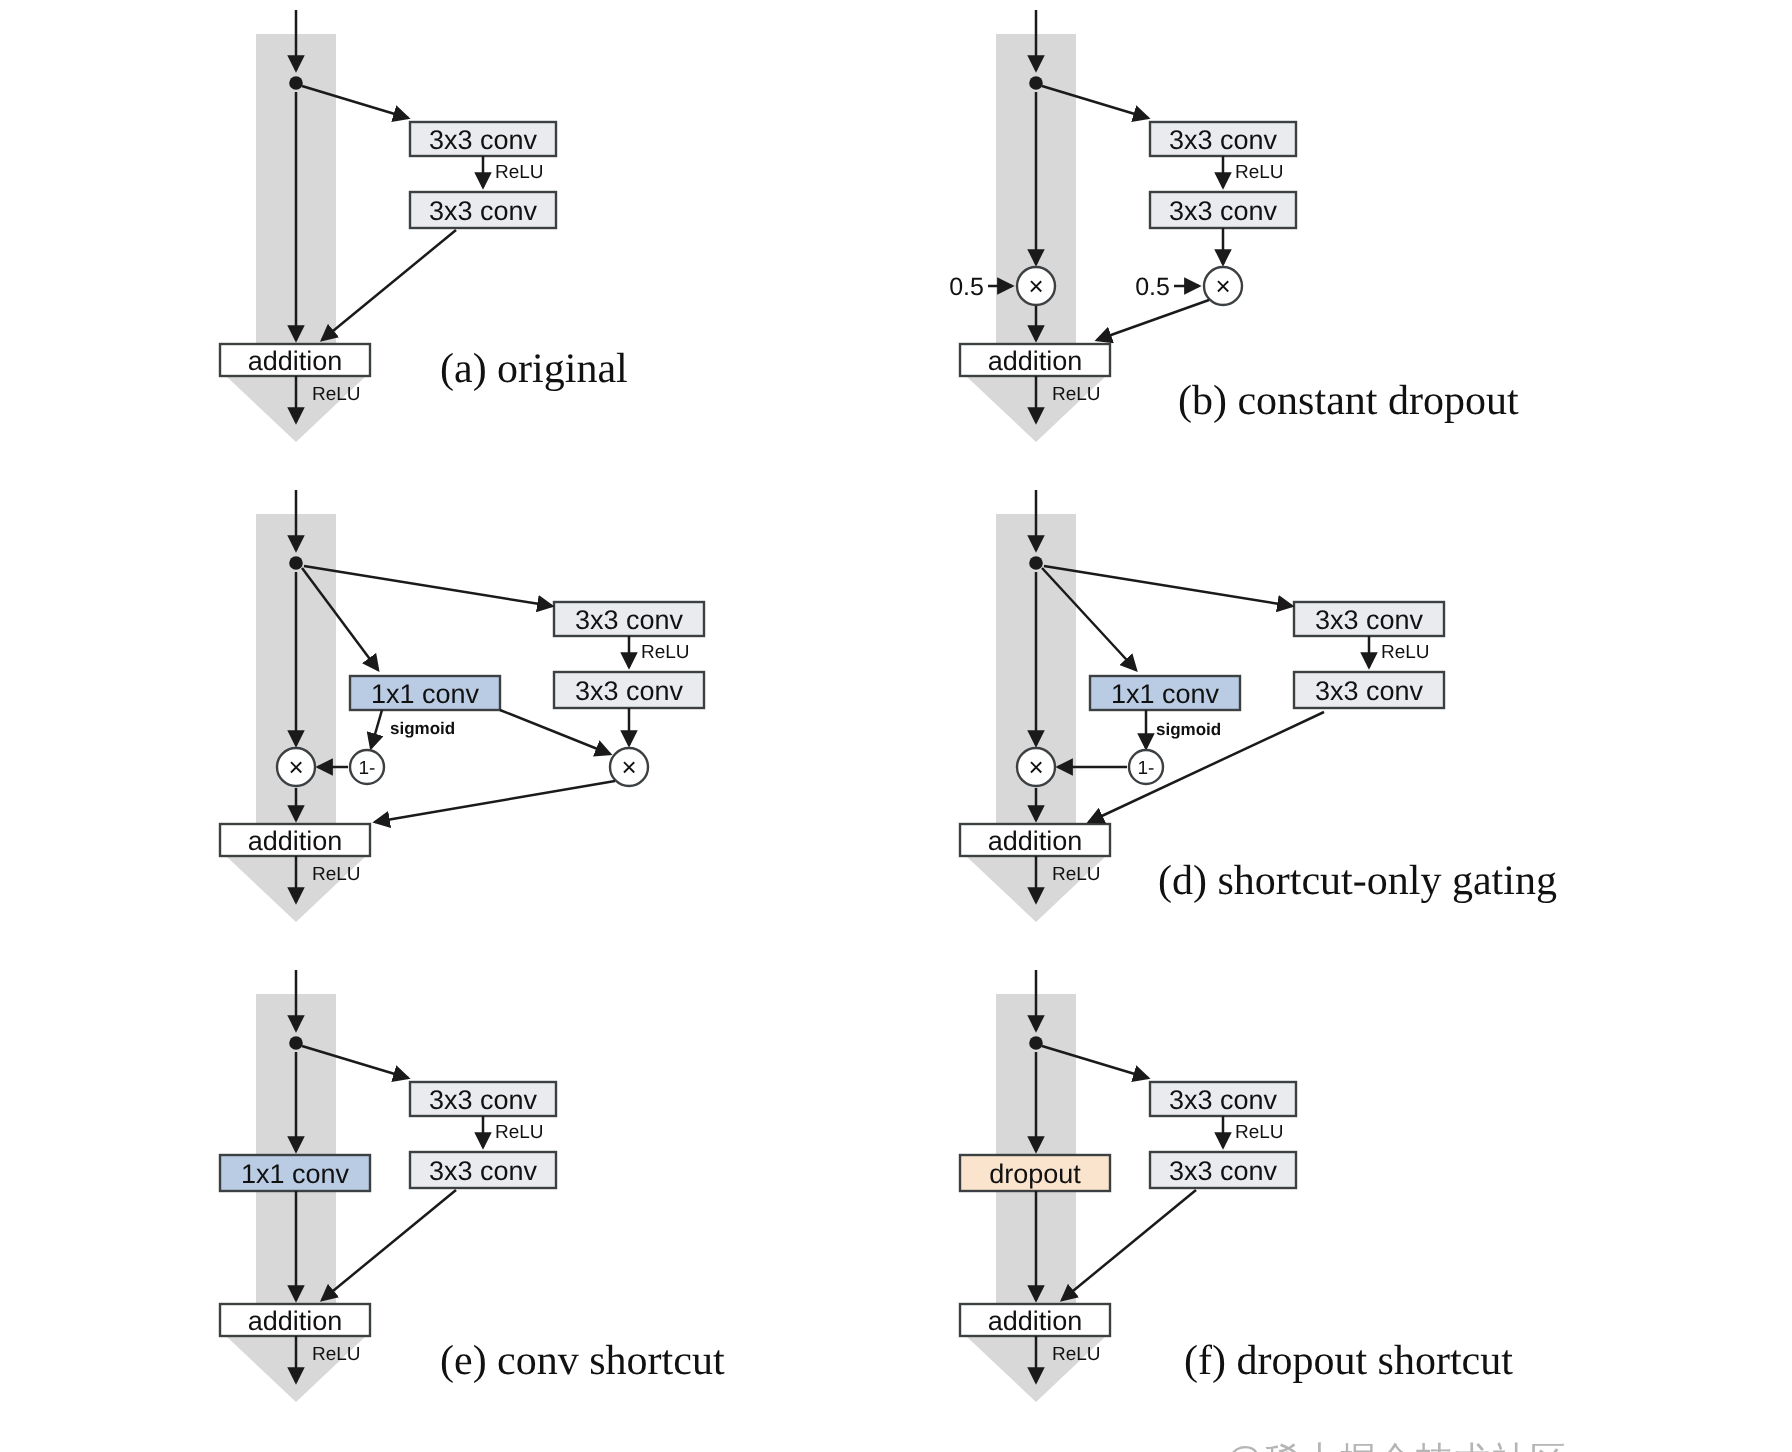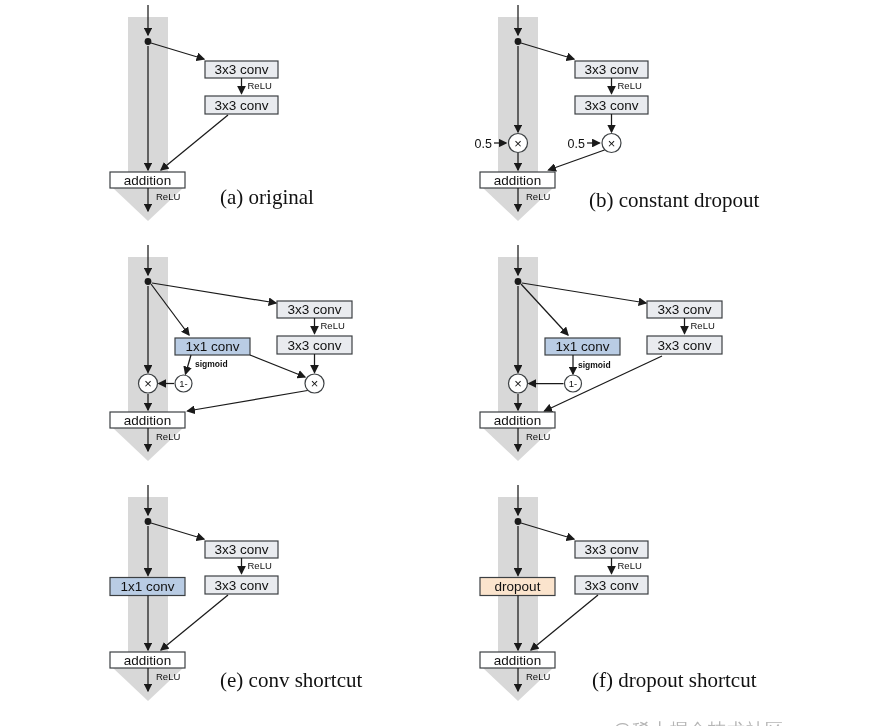--- a/index.html
+++ b/index.html
@@ -191,19 +191,20 @@
         <line x1="518" y1="668" x2="518" y2="691" stroke="#1a1a1a" stroke-width="1.25" marker-end="url(#ah)"></line>
         <line x1="521" y1="523" x2="574" y2="539" stroke="#1a1a1a" stroke-width="1.25" marker-end="url(#ah)"></line>
         <line x1="518" y1="526" x2="518" y2="575.5" stroke="#1a1a1a" stroke-width="1.25" marker-end="url(#ah)"></line>
         <rect x="480" y="577.5" width="75" height="18" fill="#fbe4cd" stroke="#3c4043" stroke-width="1.2"></rect>
         <text x="517.5" y="591.3" text-anchor="middle" font-size="13.5" fill="#111111">dropout</text>
         <line x1="518" y1="595.5" x2="518" y2="650" stroke="#1a1a1a" stroke-width="1.25" marker-end="url(#ah)"></line>
         <line x1="598" y1="595" x2="531" y2="650" stroke="#1a1a1a" stroke-width="1.25" marker-end="url(#ah)"></line>
       </g>
     </svg>
 
-  <div class="caption" style="left:220px;top:187px">(a) original</div>
+  <div class="caption" style="left:220px;top:174px">(a) original</div>
   <div class="caption" style="left:589px;top:190px">(b) constant dropout</div>
+  <div class="caption" style="left:579px;top:430px">(d) shortcut-only gating</div>
   <div class="caption" style="left:592px;top:670px">(f) dropout shortcut</div>
   <div class="caption" style="left:220px;top:670px">(e) conv shortcut</div>
 
   <div class="watermark">@稀土掘金技术社区</div>
 </div>
 
 </body></html>

